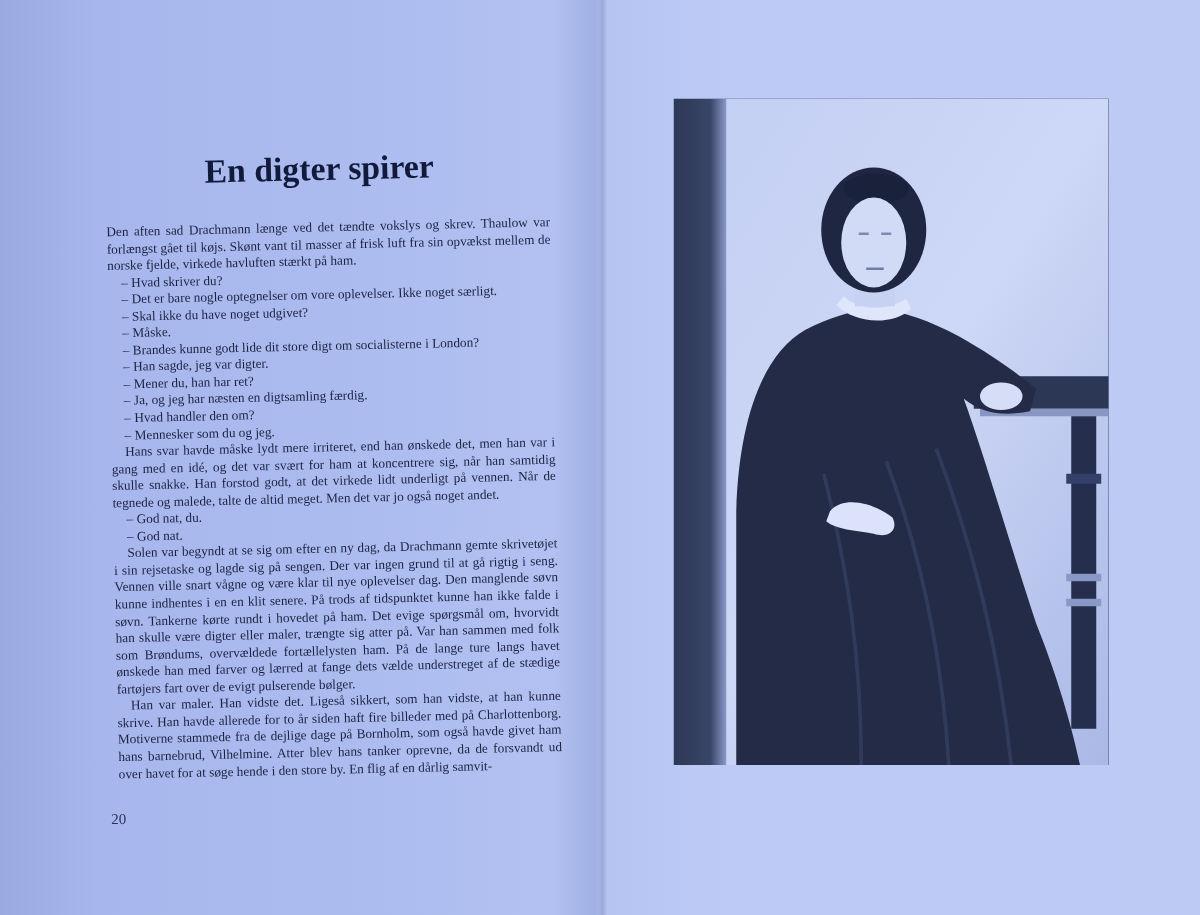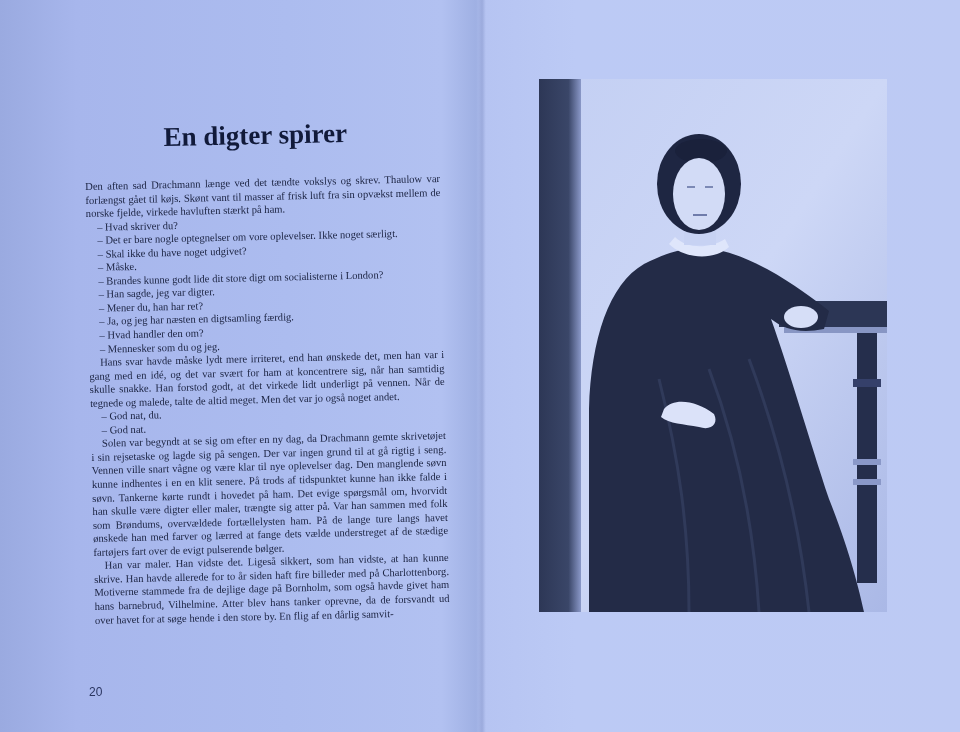--- a/index.html
+++ b/index.html
@@ -36,21 +36,21 @@
     font-family: "Liberation Serif", serif;
     font-size: 10.6px; line-height: 13.55px; color: #1a2240;
     transform: rotate(-1.3deg);
     transform-origin: left top;
   }
   .body-text p { margin: 0; text-align: justify; text-align-last: left; }
   .body-text p.indent { text-indent: 11px; }
   .body-text p.dialog { padding-left: 11px; }
   .page-number {
     position: absolute; left: 89px; top: 648px;
-    font-family: Liberation Sans, sans-serif; font-size: 12px; color: #2a3560; margin-top: 37px;
+    font-family: Liberation Serif, serif; font-size: 12px; color: #2a3560;
   }
   .photo {
     position: absolute; left: 57px; top: 79px; width: 348px; height: 533px;
     background: #2f3a5c;
     overflow: hidden;
   }
   .photo svg { display: block; }
 </style>
 </head>
 <body>

